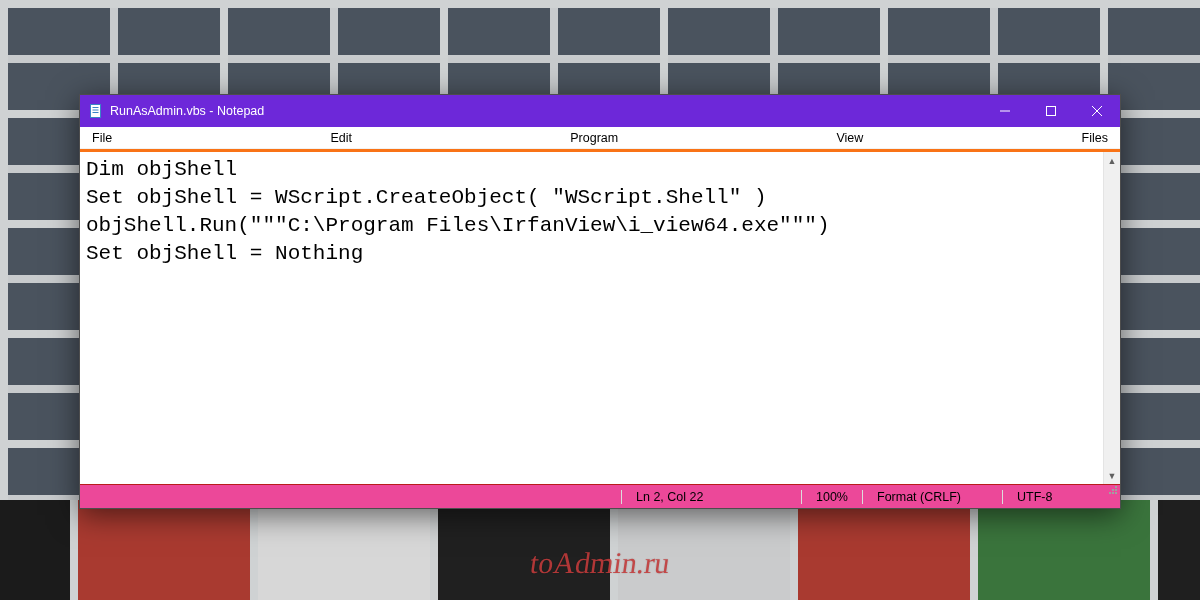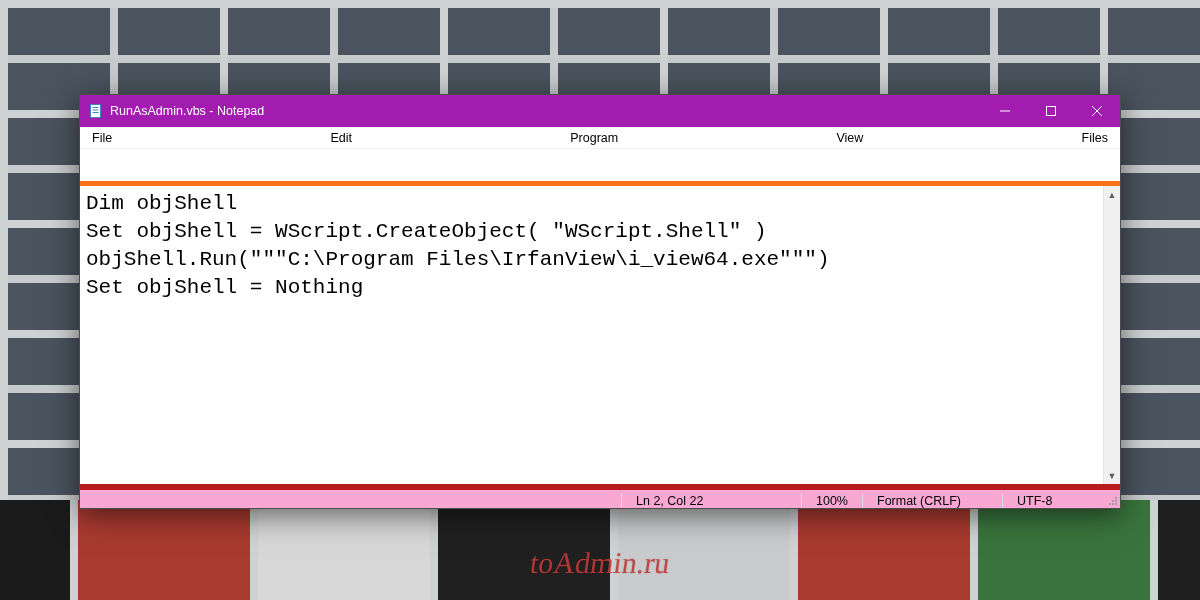--- a/index.html
+++ b/index.html
@@ -72,21 +72,21 @@
     position: absolute;
     left: 79px; top: 94px;
     width: 1042px; height: 415px;
     background: #ffffff;
     box-shadow: 0 6px 28px rgba(0,0,0,.55);
     display: flex; flex-direction: column;
     border: 1px solid #4d4d4d;
   }
   .titlebar {
     height: 32px;
-    background: #a21caf;
+    background: #6d28d9;
     color: #ffffff;
     display: flex; align-items: center;
     font-size: 12.5px;
     user-select: none;
   }
   .titlebar .icon {
     width: 16px; height: 16px;
     margin: 0 6px 0 8px;
     display: inline-flex; align-items:center; justify-content:center;
   }
@@ -108,22 +108,21 @@
     border-bottom: 1px solid #f2f2f2;
     color: #000;
     justify-content: space-between;
   }
   .menubar .menuitem {
     padding: 2px 8px;
   }
 
   .editor-wrap {
     flex: 1; position: relative; display: flex;
-    border-top: 5px solid #f97316;
-    margin-top: 32px;
+    border-top: 3px solid #f97316;
   }
   .editor {
     flex: 1;
     padding: 4px 6px 4px 6px;
     font-family: Consolas, "Courier New", monospace;
     font-size: 21px;
     line-height: 28px;
     color: #000;
     white-space: pre;
     overflow: hidden;
@@ -139,23 +138,23 @@
   .scrollbar-v .arrow {
     position: absolute; left:0; right:0; height:17px;
     display:flex; align-items:center; justify-content:center;
     color:#606060; font-size:9px;
   }
   .scrollbar-v .arrow.up { top:0; }
   .scrollbar-v .arrow.down { bottom:0; }
 
   .statusbar {
     height: 24px;
-    background: #f9a8d4;
-    border-top: 6px solid #b91c1c;
-    display: flex; align-items: flex-end;
+    background: #ec4899;
+    border-top: 1px solid #b91c1c;
+    display: flex; align-items: center;
     font-size: 12.5px;
     color: #000;
   }
   .statusbar .cell {
     border-left: 1px solid #dcdcdc;
     display: flex; align-items: center;
     padding: 0 14px;
   }
   .statusbar .filler { flex:1; }
   .statusbar .grip {

